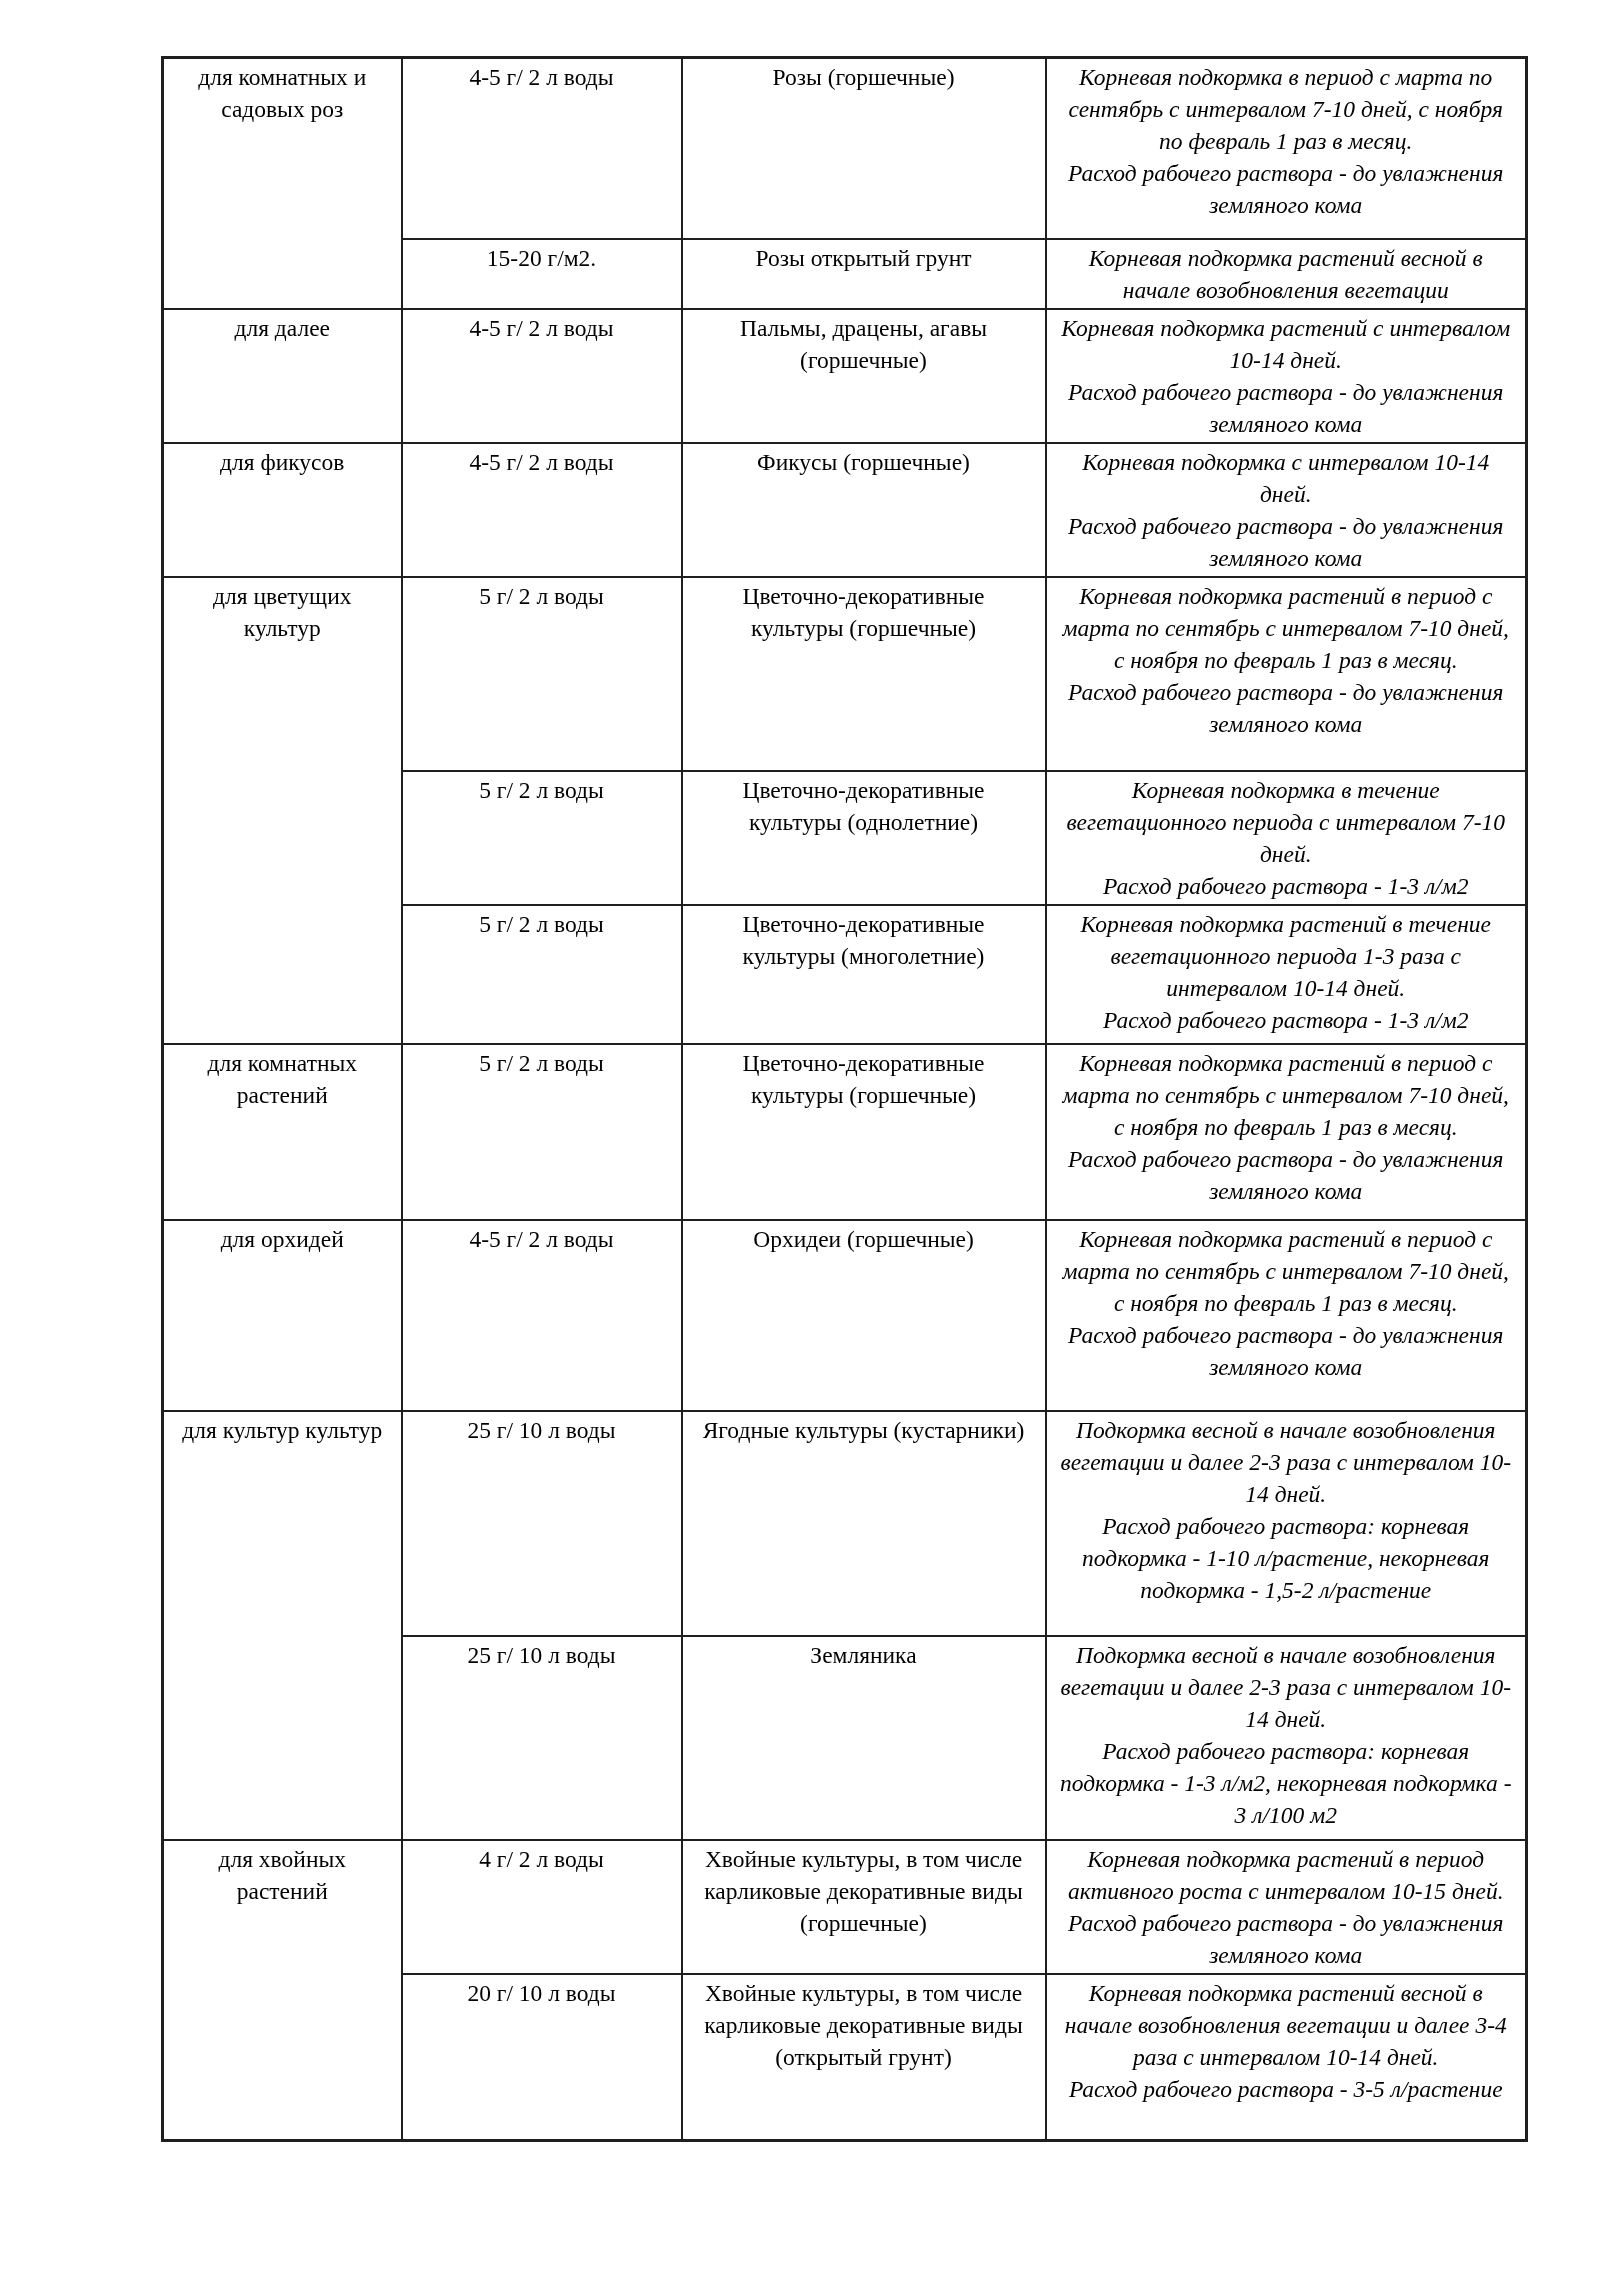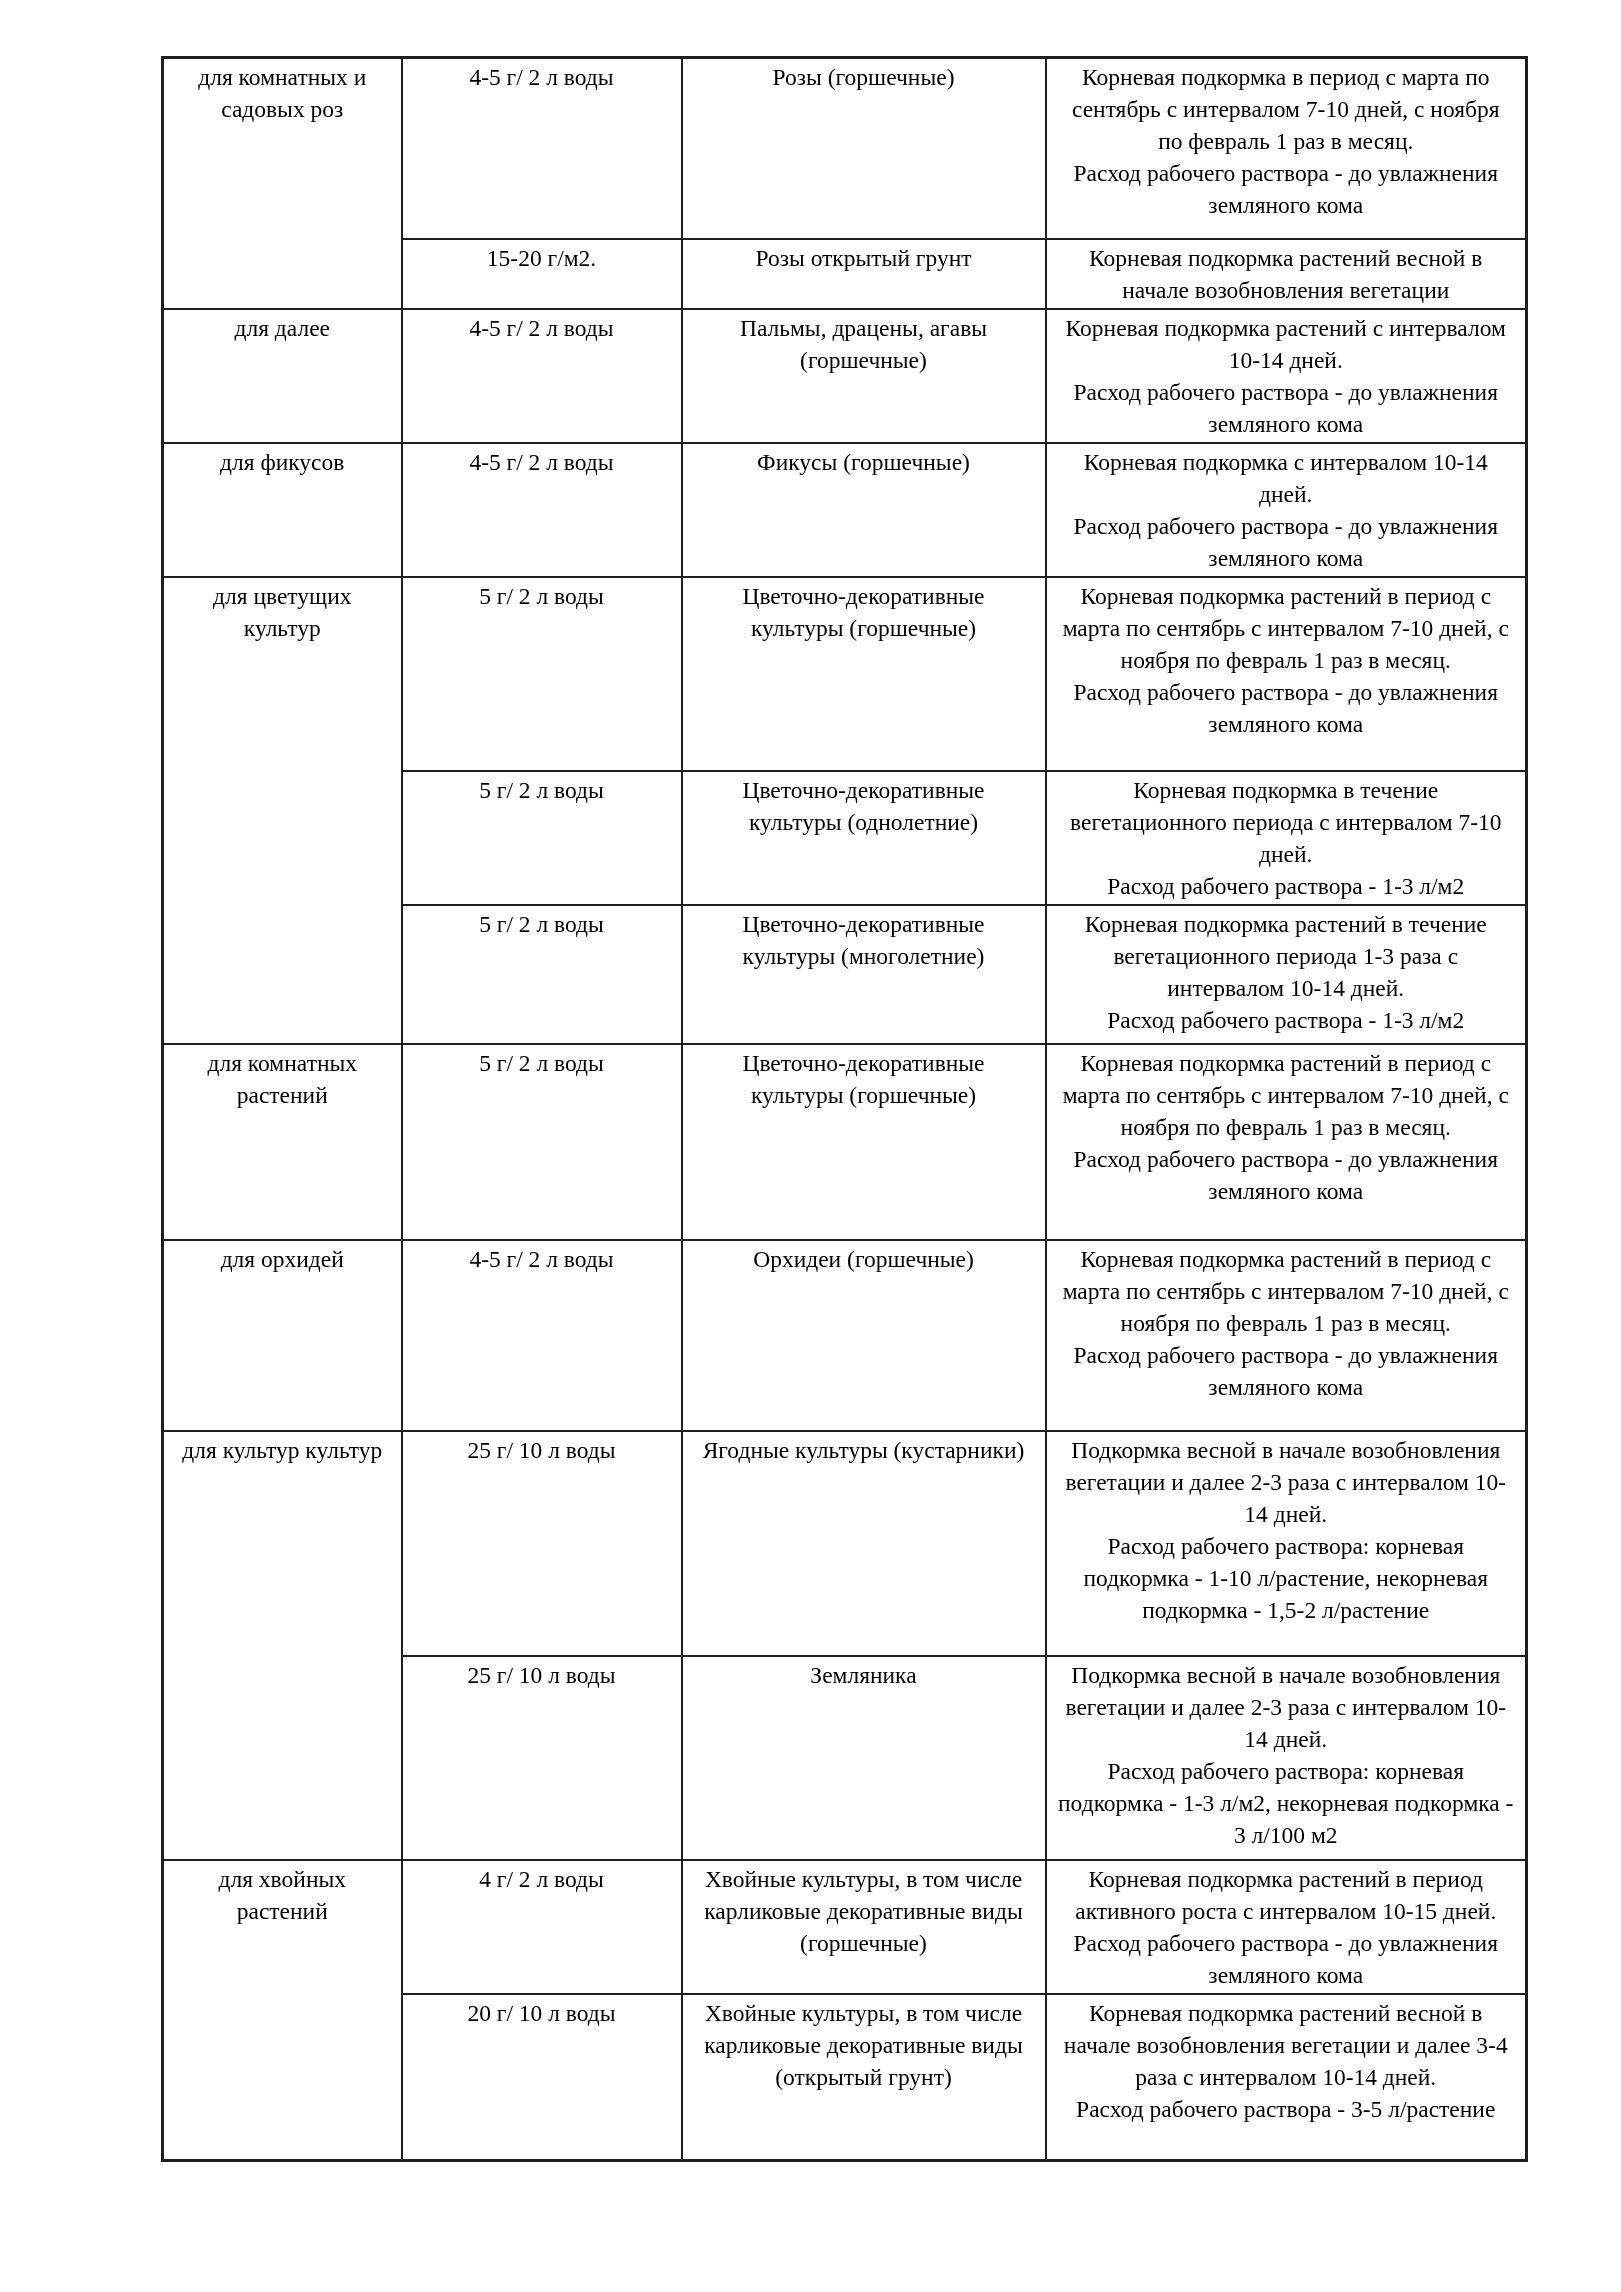--- a/index.html
+++ b/index.html
@@ -27,20 +27,21 @@
     border: 2.9px solid #1f1f1f;
     vertical-align: top;
     text-align: center;
     font-size: 23.5px;
     line-height: 32px;
     padding: 2px 11px;
     overflow: hidden;
   }
   td.application-cell {
     white-space: pre-line;
+    font-style: italic;
   }
 </style>
 </head>
 <body>
 
 <table class="dose-table">
   <colgroup>
     <col style="width:239px">
     <col style="width:280px">
     <col style="width:364px">
@@ -90,21 +91,21 @@
       <td class="application-cell">Корневая подкормка в течение вегетационного периода с интервалом 7-10 дней.
 Расход рабочего раствора - 1-3 л/м2</td>
     </tr>
     <tr style="height:139px">
       <td class="dosage-cell">5 г/ 2 л воды</td>
       <td class="culture-cell">Цветочно-декоративные культуры (многолетние)</td>
       <td class="application-cell">Корневая подкормка растений в течение вегетационного периода 1-3 раза с интервалом 10-14 дней.
 Расход рабочего раствора - 1-3 л/м2</td>
     </tr>
 
-    <tr style="height:196px">
+    <tr style="height:176px">
       <td class="product-cell">для комнатных растений</td>
       <td class="dosage-cell">5 г/ 2 л воды</td>
       <td class="culture-cell">Цветочно-декоративные культуры (горшечные)</td>
       <td class="application-cell">Корневая подкормка растений в период с марта по сентябрь с интервалом 7-10 дней, с ноября по февраль 1 раз в месяц.
 Расход рабочего раствора - до увлажнения земляного кома</td>
     </tr>
 
     <tr style="height:191px">
       <td class="product-cell">для орхидей</td>
       <td class="dosage-cell">4-5 г/ 2 л воды</td>

